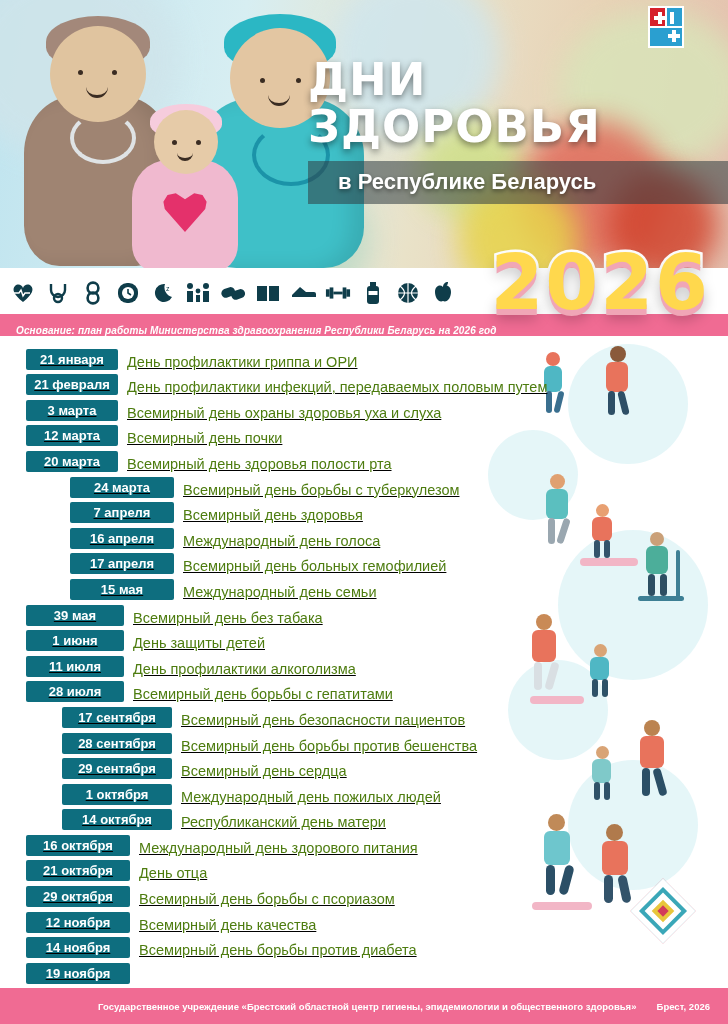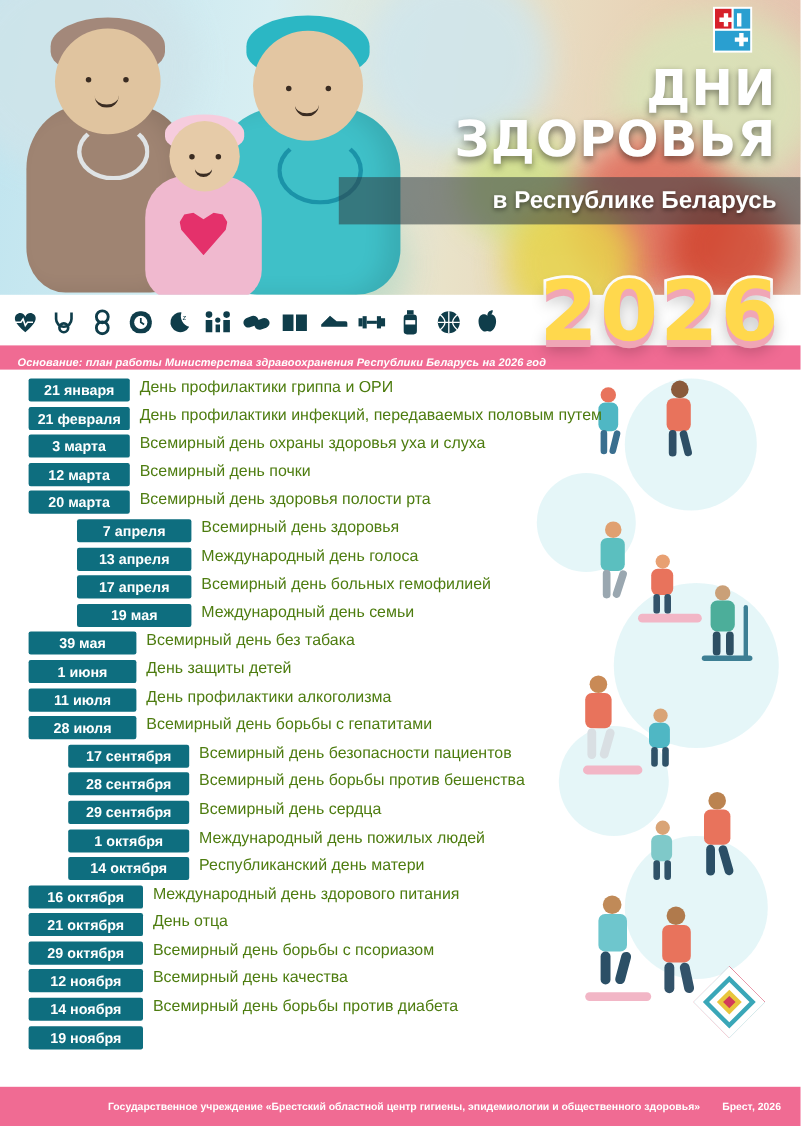--- a/index.html
+++ b/index.html
@@ -91,21 +91,21 @@
   }
   #stetho-left { left: 70px; top: 112px; width: 58px; height: 44px; border-color: #dfe3e5; border-top-color: transparent; }
   #stetho-right { left: 252px; top: 124px; width: 70px; height: 54px; border-color: #1b93a8; border-top-color: transparent; }
 
   
   .title-wrap {
     position: absolute;
     right: 0;
     top: 56px;
     width: 420px;
-    text-align: right;
+    text-align: left;
   }
   .main-title {
     font-family: "DejaVu Sans", sans-serif;
     font-weight: bold;
     font-size: 45px;
     letter-spacing: 1px;
     color: #ffffff;
     text-shadow: 0 3px 7px rgba(0,0,0,.45);
     padding-right: 22px;
     line-height: 1.05;
@@ -193,23 +193,24 @@
   
   .circ {
     position: absolute;
     border-radius: 50%;
     background: #cfeef3;
     opacity: .55;
   }
   .row {
     position: relative;
     display: flex;
-    align-items: flex-start;
+    align-items: flex-end;
     height: 25.6px;
     z-index: 3;
+    text-decoration: underline;
   }
   .date {
     background: #0e6e7f;
     color: #ffffff;
     font-weight: bold;
     font-size: 13px;
     height: 21px;
     line-height: 21px;
     text-align: center;
     border-radius: 2px;
@@ -520,33 +521,37 @@
         </div>
         <div class="row g0">
           <div class="date">12 марта</div>
           <div class="evt">Всемирный день почки</div>
         </div>
         <div class="row g0">
           <div class="date">20 марта</div>
           <div class="evt">Всемирный день здоровья полости рта</div>
         </div>
         <div class="row g1">
+          <div class="date">24 марта</div>
+          <div class="evt">Всемирный день борьбы с туберкулезом</div>
+        </div>
+        <div class="row g1">
           <div class="date">7 апреля</div>
           <div class="evt">Всемирный день здоровья</div>
         </div>
         <div class="row g1">
-          <div class="date">13 апреля</div>
+          <div class="date">16 апреля</div>
           <div class="evt">Международный день голоса</div>
         </div>
         <div class="row g1">
           <div class="date">17 апреля</div>
           <div class="evt">Всемирный день больных гемофилией</div>
         </div>
         <div class="row g1">
-          <div class="date">19 мая</div>
+          <div class="date">15 мая</div>
           <div class="evt">Международный день семьи</div>
         </div>
         <div class="row g2">
           <div class="date">39 мая</div>
           <div class="evt">Всемирный день без табака</div>
         </div>
         <div class="row g2">
           <div class="date">1 июня</div>
           <div class="evt">День защиты детей</div>
         </div>

